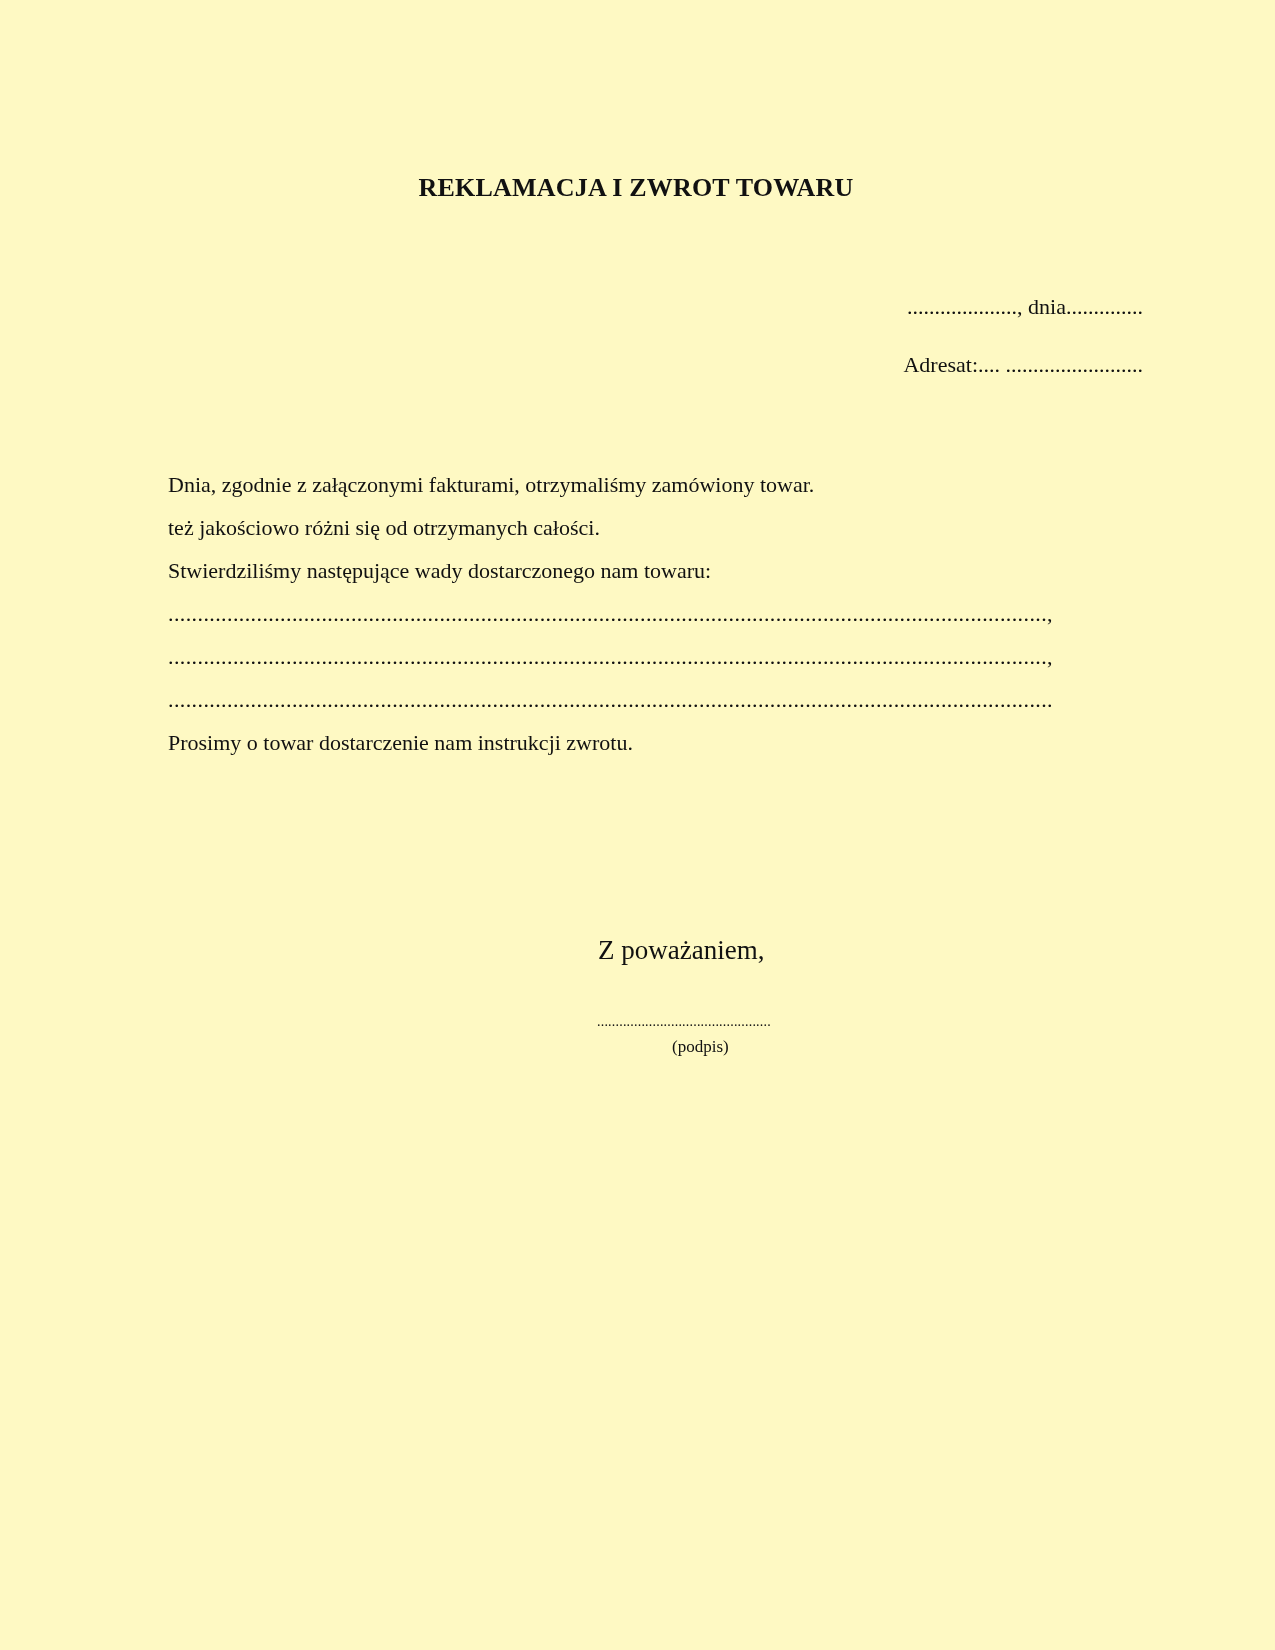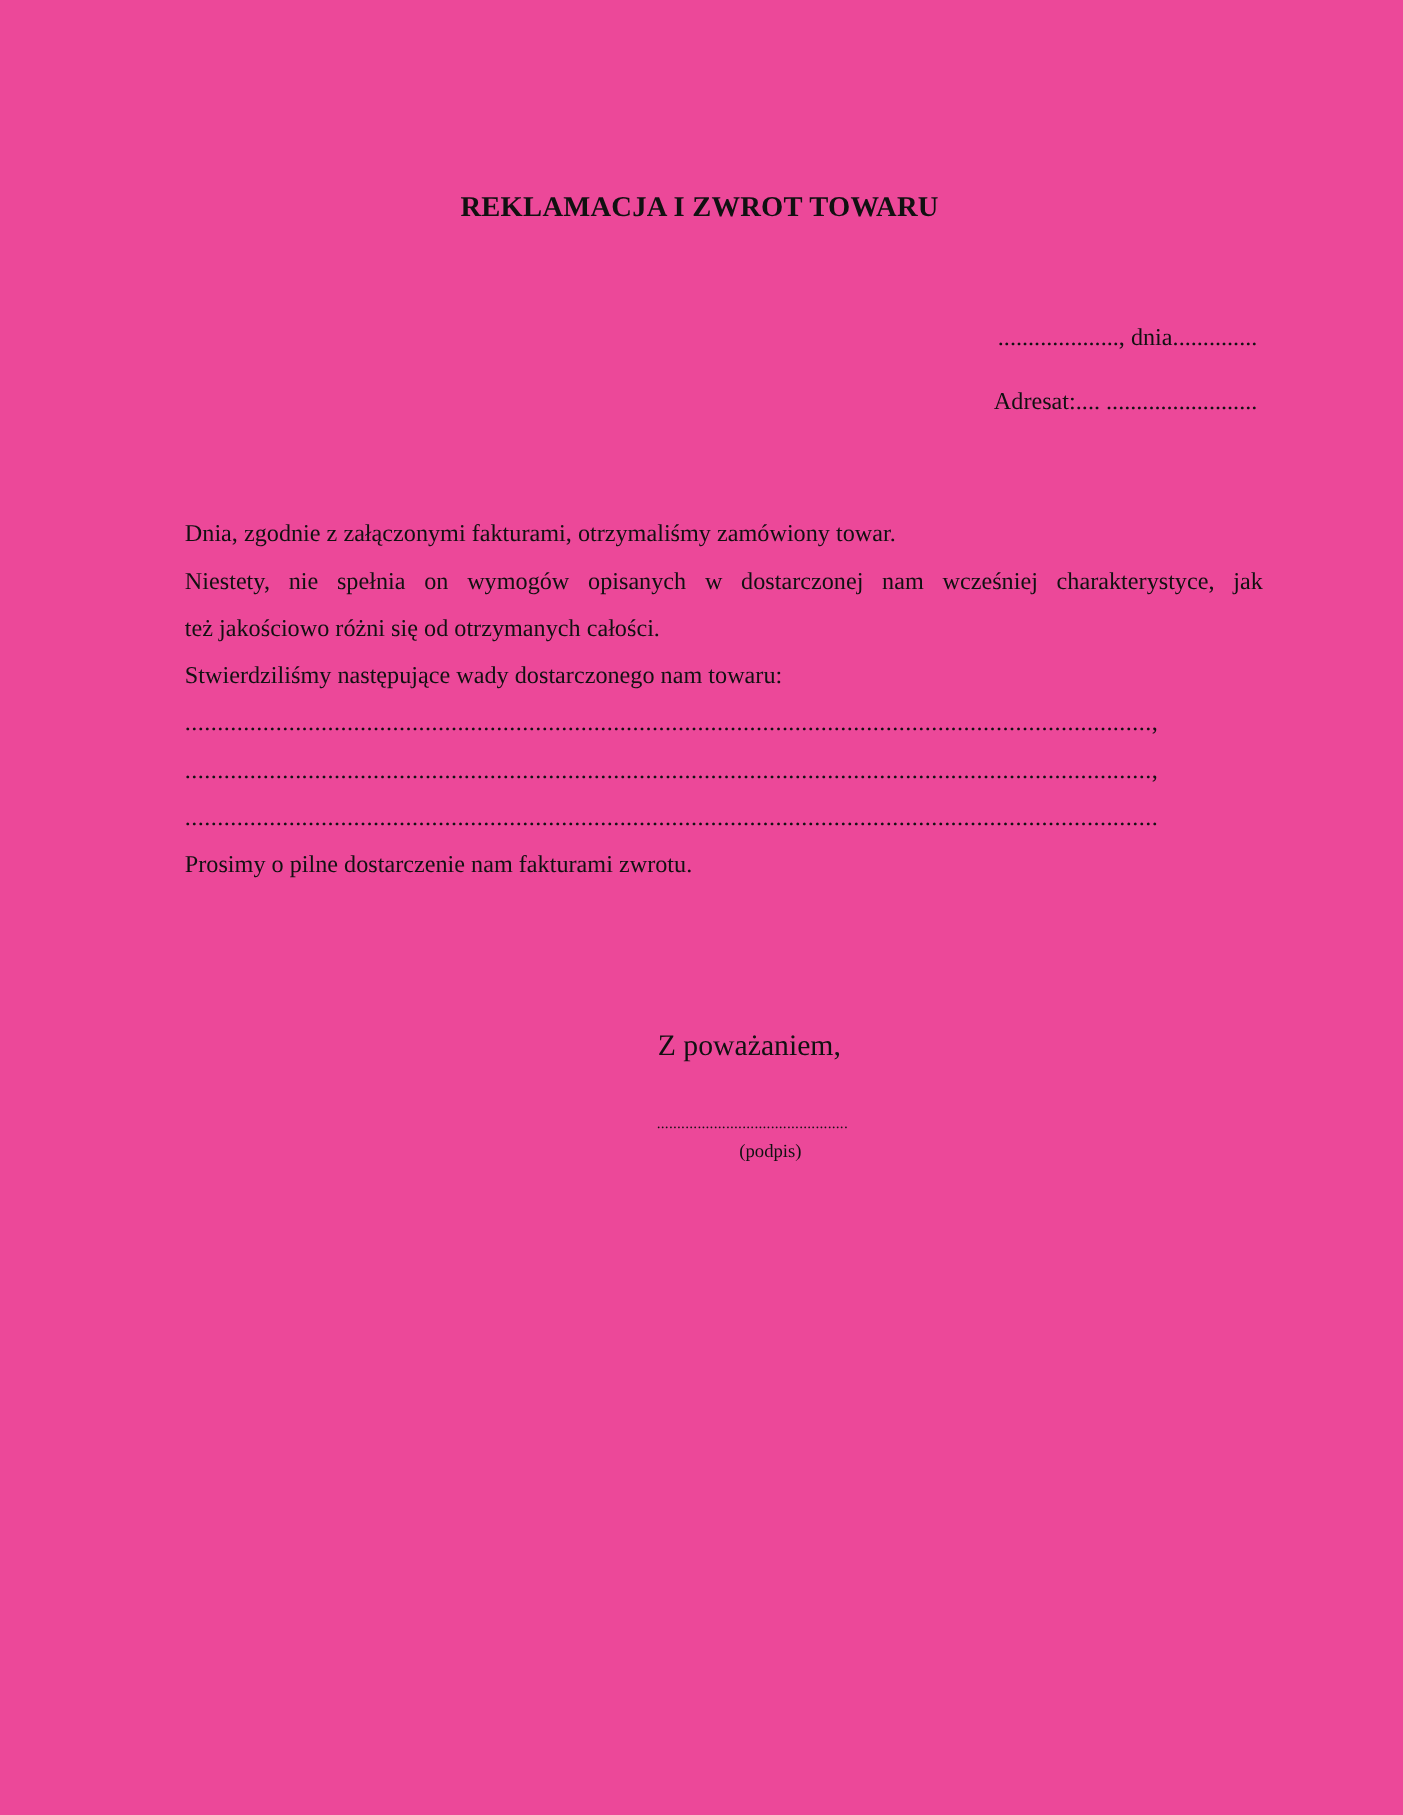--- a/index.html
+++ b/index.html
@@ -12,21 +12,21 @@
       height: 1650px;
       position: relative;
       overflow: hidden;
       color: #111111;
       font-family: "Liberation Serif", "DejaVu Serif", serif;
     }
     .page {
       position: absolute;
       left: 0; top: 0;
       width: 1275px; height: 1650px;
-      background: #ec4899;
+      background: #fef9c3;
     }
     .title {
       position: absolute;
       top: 173px;
       left: 0;
       width: 1275px;
       text-align: center;
       font-weight: bold;
       font-size: 26px;
       letter-spacing: 0.2px;
@@ -93,26 +93,25 @@
 
   <div class="title">
     <span>REKLAMACJA I ZWROT TOWARU</span>
   </div>
 
   <div class="right-line date-line">...................., dnia..............</div>
   <div class="right-line addr-line">Adresat:.... .........................</div>
 
   <div class="body">
     <div class="line">Dnia, zgodnie z załączonymi fakturami, otrzymaliśmy zamówiony towar.</div>
-    <div class="line justify">Niestety, nie spełnia on wymogów opisanych w dostarczonej nam wcześniej charakterystyce, jak</div>
     <div class="line">też jakościowo różni się od otrzymanych całości.</div>
     <div class="line">Stwierdziliśmy następujące wady dostarczonego nam towaru:</div>
     <div class="line dots-line">.....................................................................................................................................................,</div>
     <div class="line dots-line">.....................................................................................................................................................,</div>
     <div class="line dots-line">......................................................................................................................................................</div>
-    <div class="line">Prosimy o pilne dostarczenie nam fakturami zwrotu.</div>
+    <div class="line">Prosimy o towar dostarczenie nam instrukcji zwrotu.</div>
   </div>
 
   <div class="closing">Z poważaniem,</div>
   <div class="sig-dots">...............................................</div>
   <div class="sig-label">(podpis)</div>
 
 </div>
 
 </body></html>

